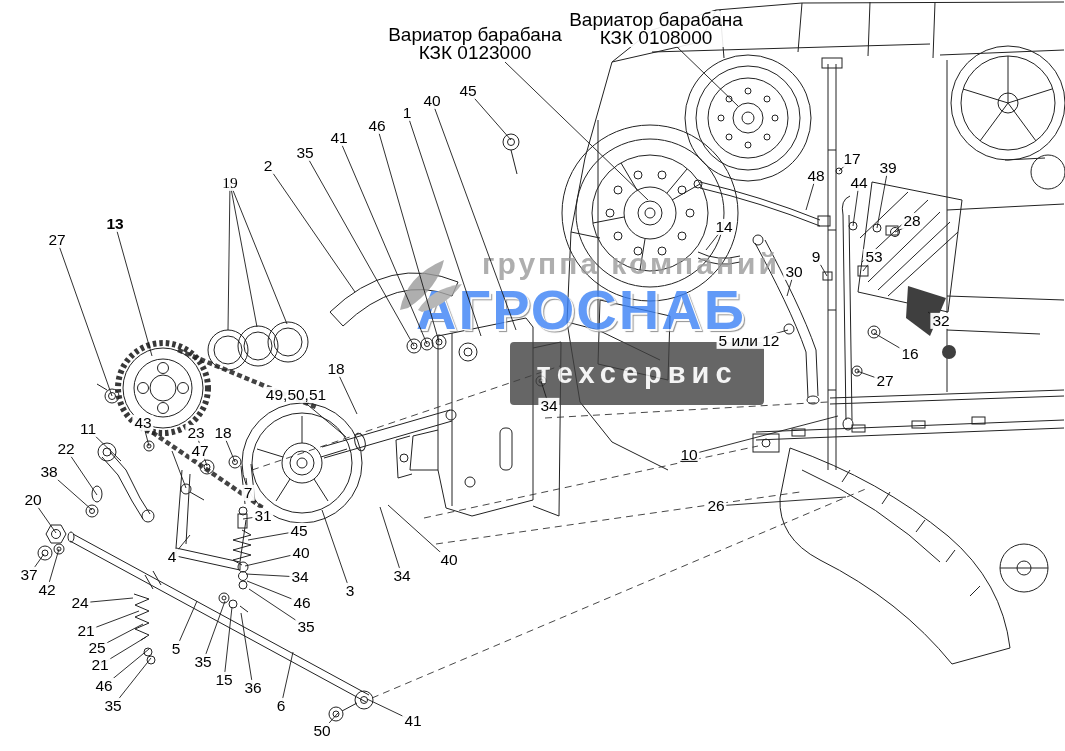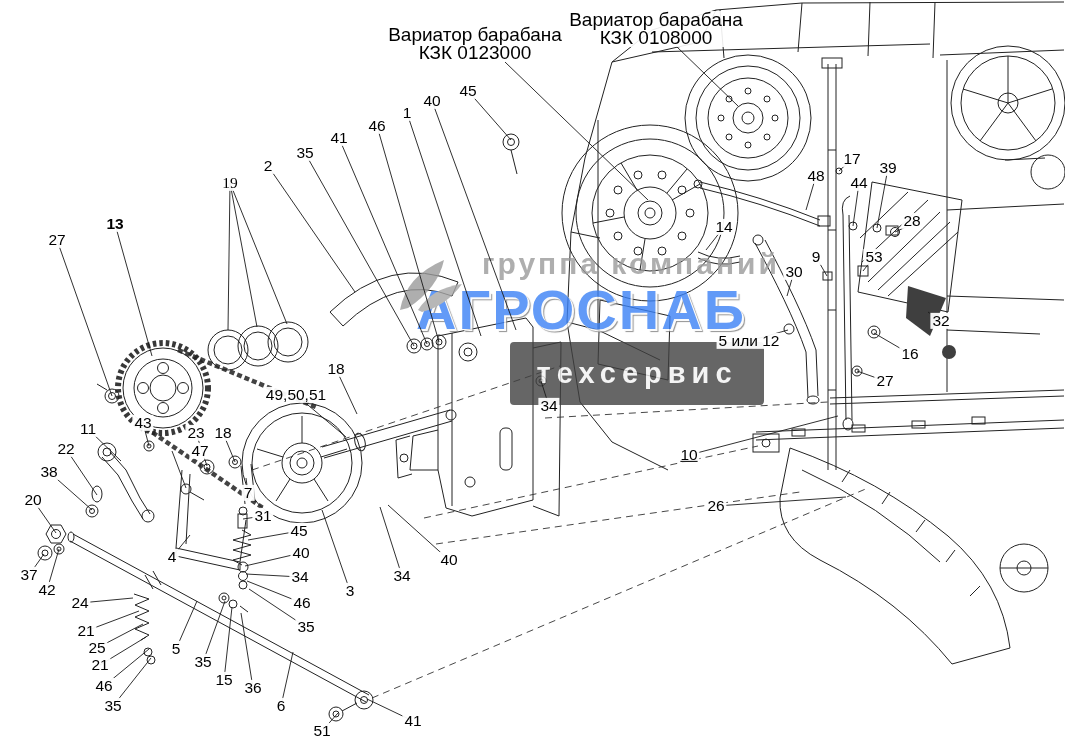--- a/index.html
+++ b/index.html
@@ -415,21 +415,21 @@
       <div class="callout" style="left: 100px; top: 665px;">21</div>
       <div class="callout" style="left: 176px; top: 649px;">5</div>
       <div class="callout" style="left: 104px; top: 686px;">46</div>
       <div class="callout" style="left: 113px; top: 706px;">35</div>
       <div class="callout" style="left: 203px; top: 662px;">35</div>
       <div class="callout" style="left: 224px; top: 680px;">15</div>
       <div class="callout" style="left: 253px; top: 688px;">36</div>
       <div class="callout" style="left: 281px; top: 706px;">6</div>
       <div class="callout" style="left: 689px; top: 455px; text-decoration: underline;">10</div>
       <div class="callout" style="left: 716px; top: 506px;">26</div>
-      <div class="callout" style="left: 322px; top: 731px;">51</div>
+      <div class="callout" style="left: 322px; top: 731px;">50</div>
       <div class="callout" style="left: 413px; top: 721px;">41</div>
     </div>
 
   <div class="dtitle" style="left:475px;top:26px">
     <div>Вариатор барабана</div>
     <div>КЗК 0123000</div>
   </div>
   <div class="dtitle" style="left:656px;top:11px">
     <div>Вариатор барабана</div>
     <div>КЗК 0108000</div>

